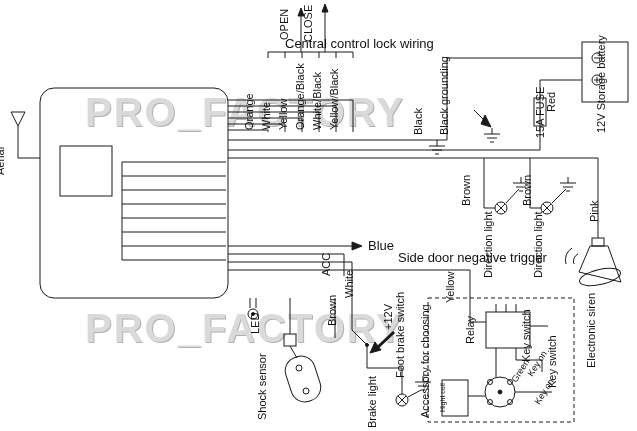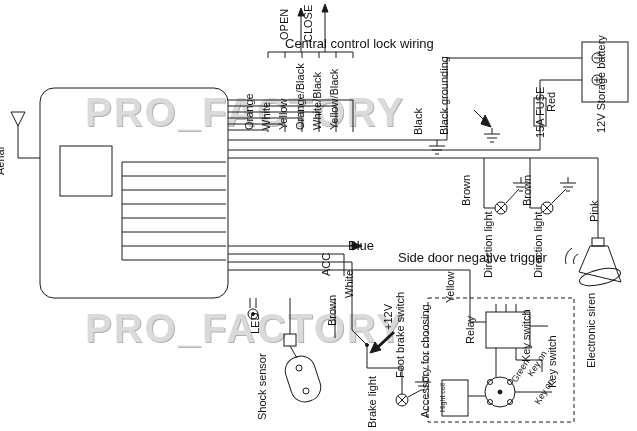--- a/index.html
+++ b/index.html
@@ -197,21 +197,21 @@
   <span class="v" style="left:557px;top:100px">Red</span>
   <span class="v" style="left:607px;top:121px">12V Storage battery</span>
 
   <span class="v" style="left:472px;top:194px">Brown</span>
   <span class="v" style="left:533px;top:194px">Brown</span>
   <span class="v" style="left:494px;top:266px">Direction light</span>
   <span class="v" style="left:544px;top:266px">Direction light</span>
   <span class="v" style="left:600px;top:210px">Pink</span>
   <span class="v" style="left:597px;top:356px">Electronic siren</span>
 
-  <span class="h" style="left:348px;top:240px">Blue</span>
+  <span class="h" style="left:368px;top:240px">Blue</span>
   <span class="h" style="left:398px;top:252px">Side door negative trigger</span>
 
   <span class="v" style="left:332px;top:264px">ACC</span>
   <span class="v" style="left:355px;top:286px">White</span>
   <span class="v" style="left:338px;top:314px">Brown</span>
   <span class="v" style="left:261px;top:322px">LED</span>
   <span class="v" style="left:394px;top:318px">+12V</span>
   <span class="v" style="left:406px;top:366px">Foot brake switch</span>
   <span class="v" style="left:378px;top:416px">Brake light</span>
   <span class="v" style="left:268px;top:408px">Shock sensor</span>

